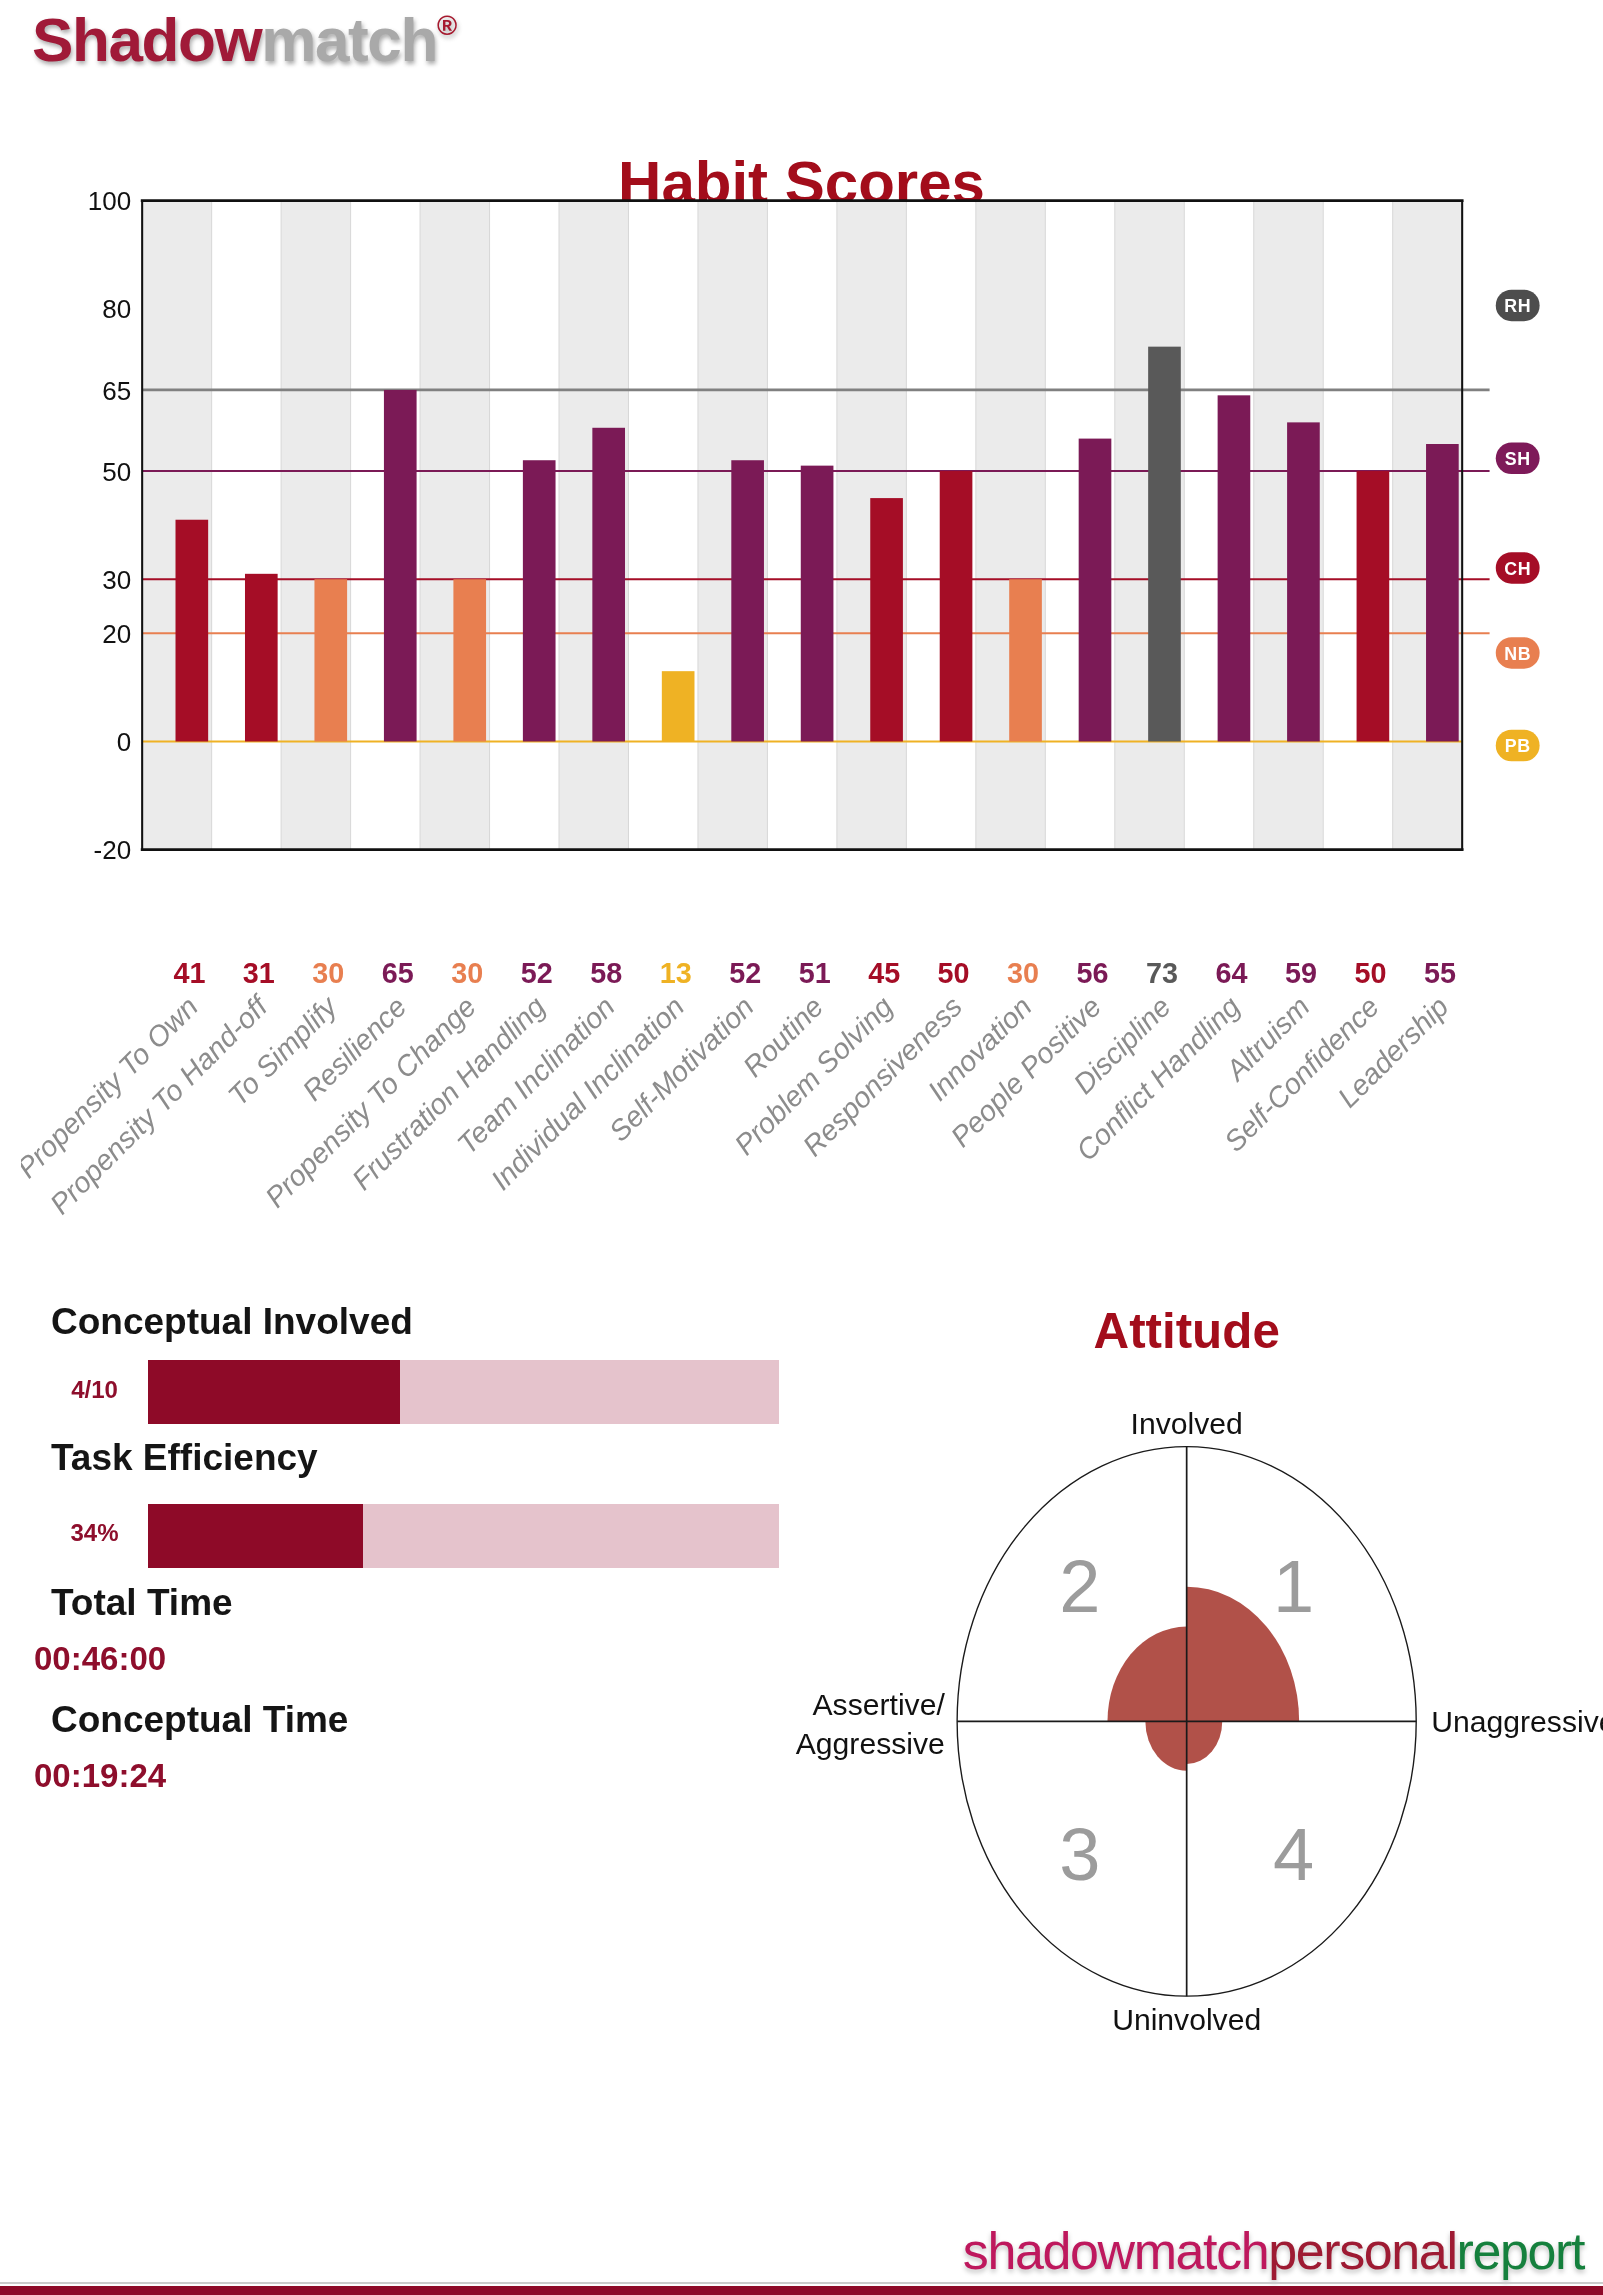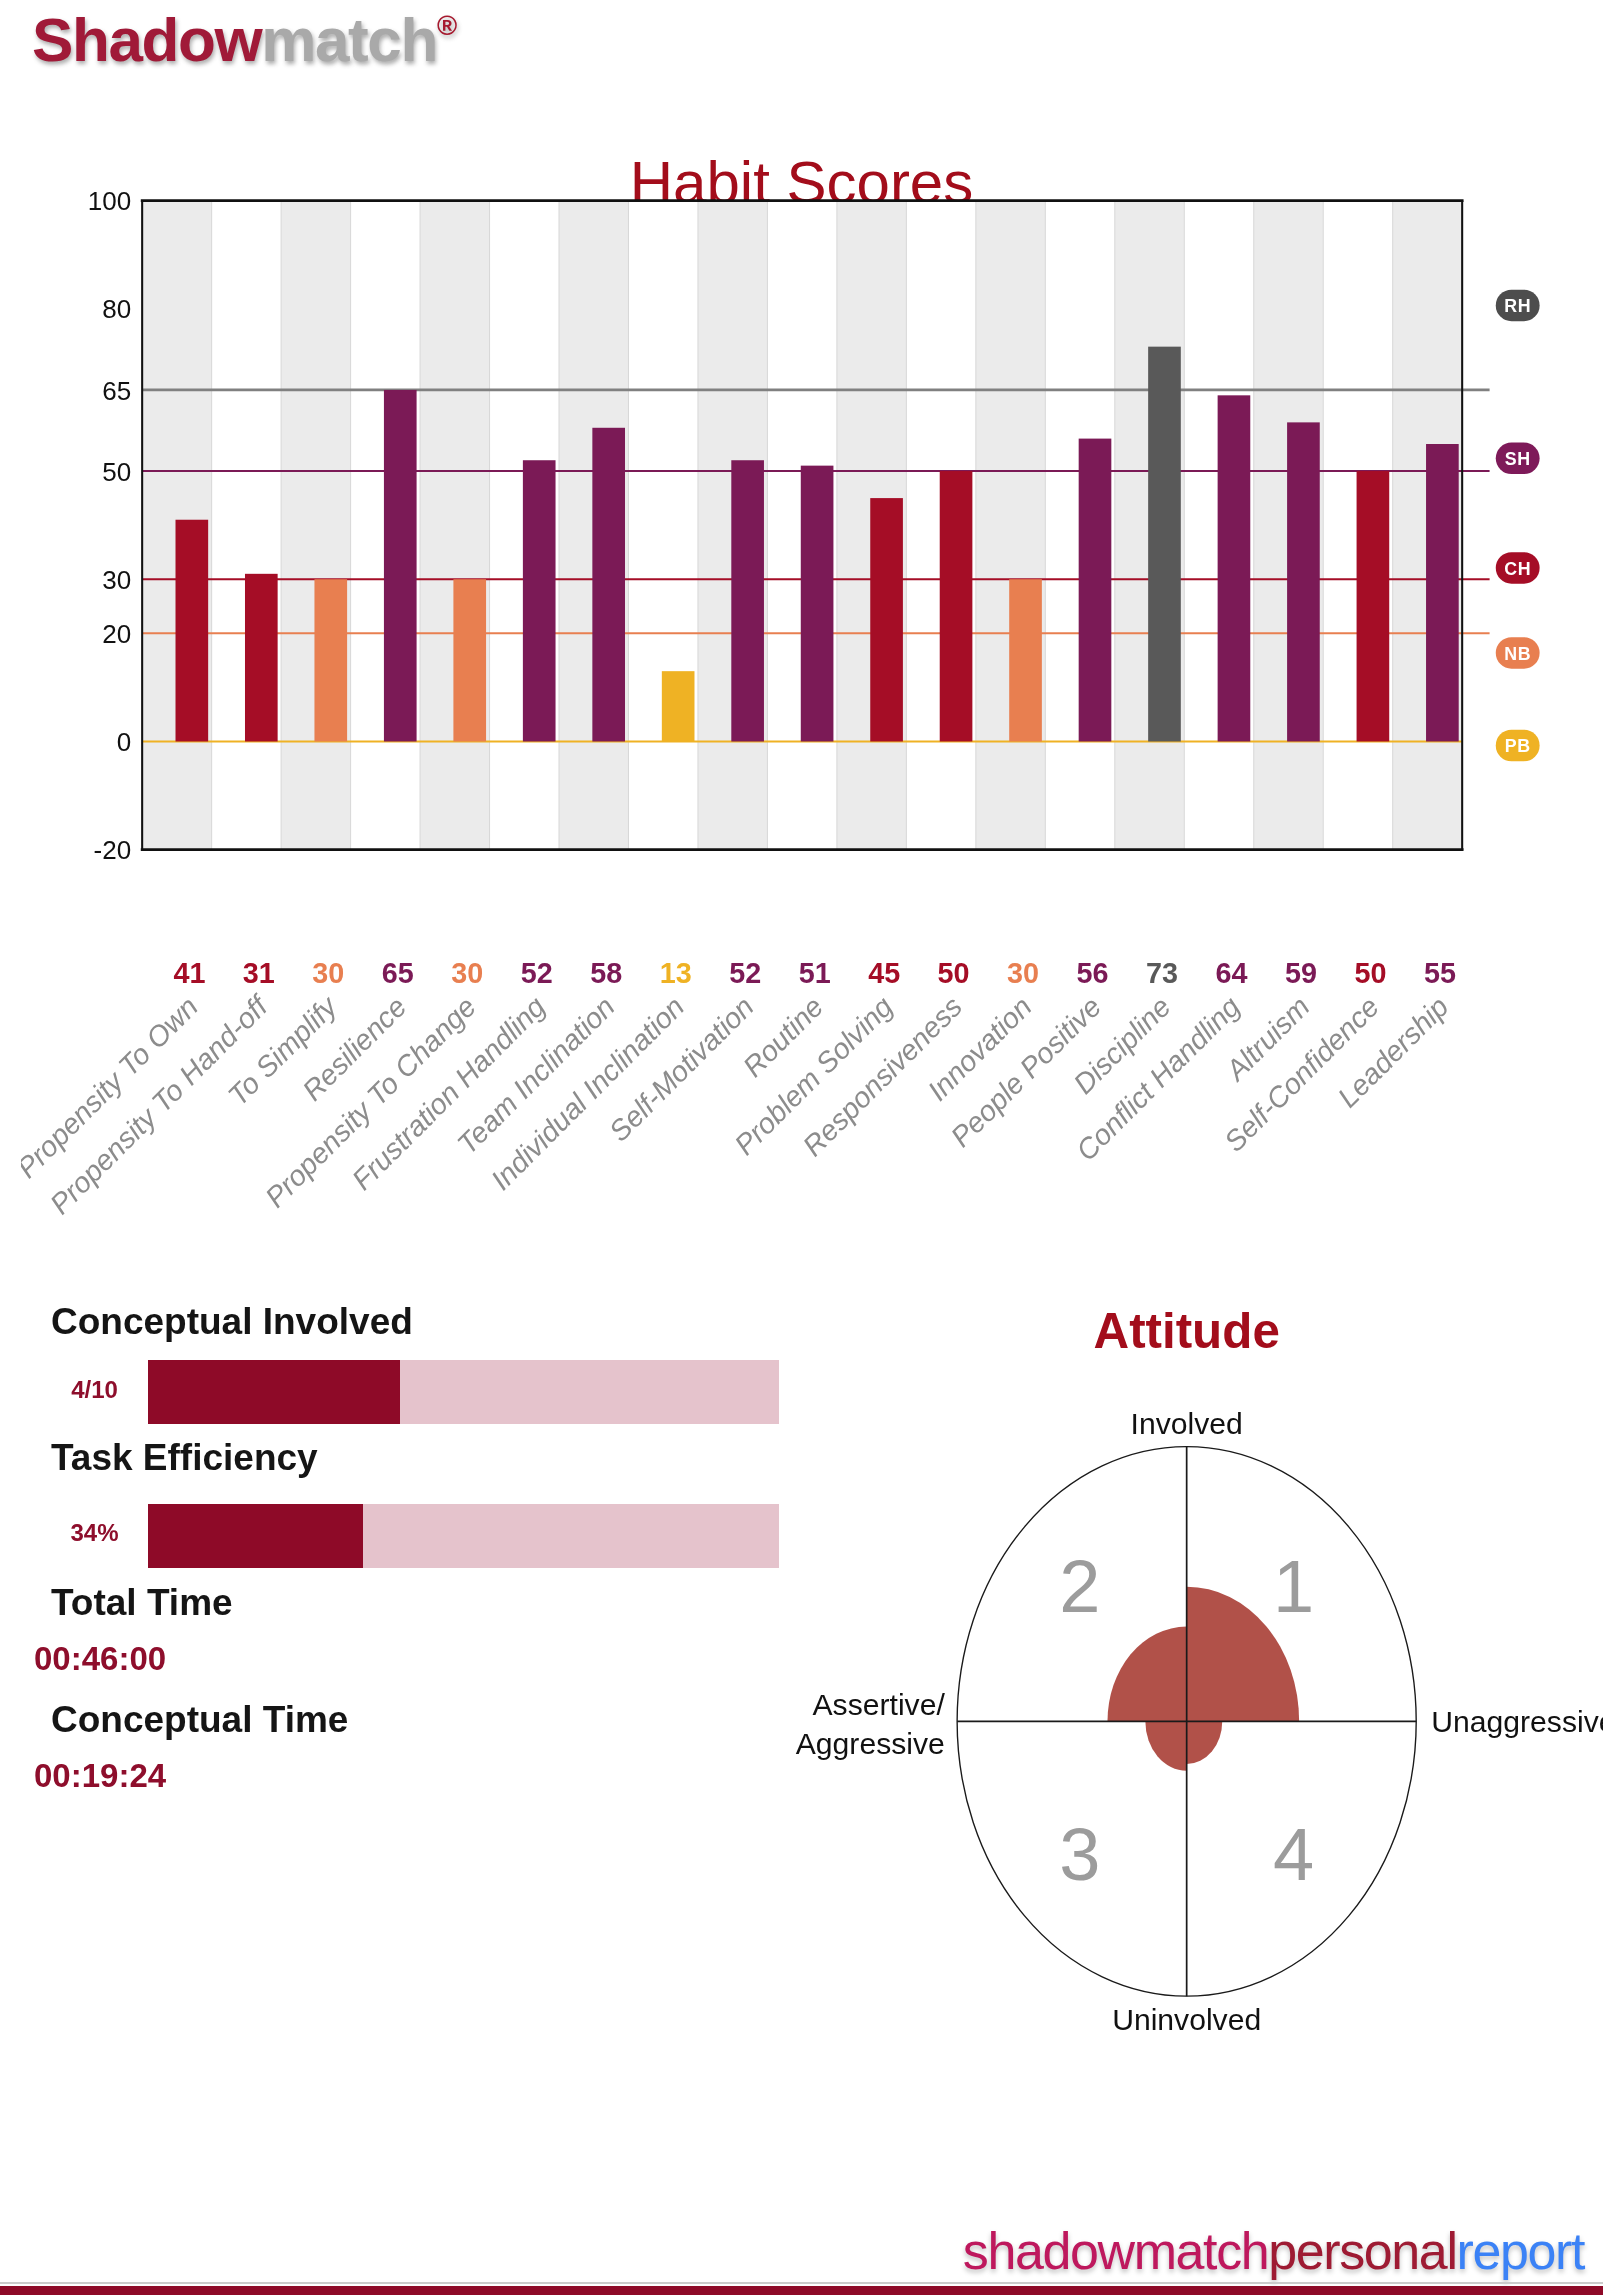--- a/index.html
+++ b/index.html
@@ -13,21 +13,21 @@
   .logo{
     position:absolute;left:32px;top:4.1px;font-size:62px;font-weight:700;
     letter-spacing:-1.4px;white-space:nowrap;
     text-shadow:1.4px 3.4px 4.1px rgba(70,70,70,0.45);
   }
   .logo .p1{color:#A01A38;}
   .logo .p2{color:#A9A9A9;}
   .logo .reg{font-size:27.4px;color:#A6192E;vertical-align:26px;letter-spacing:0;}
   .page-title{
     position:absolute;left:141px;top:108px;width:1321px;text-align:center;
-    font-size:60px;font-weight:400;color:#A30D1B;
+    font-size:60px;font-weight:700;color:#A30D1B;
   }
 
   
   #habit-svg{position:absolute;left:20.6px;top:178px;}
 
   
   .m-heading{position:absolute;left:51px;font-size:37px;font-weight:700;color:#151515;white-space:nowrap;}
   #mh0{top:1301px;} #mh1{top:1437px;} #mh2{top:1582px;} #mh3{top:1699px;}
   .m-side-value{position:absolute;left:48px;width:93px;text-align:center;
     font-size:24px;font-weight:700;color:#8E0E2C;}
@@ -41,21 +41,21 @@
   
   #attitude-svg{position:absolute;left:713px;top:1289px;}
 
   
   .footer{
     position:absolute;right:19px;top:2221px;font-size:52px;letter-spacing:-1.4px;
     white-space:nowrap;text-shadow:0 3.4px 4.8px rgba(0,0,0,0.25);
   }
   .footer .f1{color:#be185d;}
   .footer .f2{color:#9E1B33;font-weight:400;}
-  .footer .f3{color:#3b82f6;}
+  .footer .f3{color:#15803d;}
   .footer-rule{position:absolute;left:0;top:2282px;width:1603px;height:2.1px;background:#CBCBCB;}
   .footer-bar{position:absolute;left:0;top:2286px;width:1603px;height:9.6px;background:#8E0A28;}
 </style>
 </head>
 <body>
 
 <div class="logo">
   <span class="p1">Shadow</span><span class="p2">match</span><span class="reg">®</span>
 </div>
 

